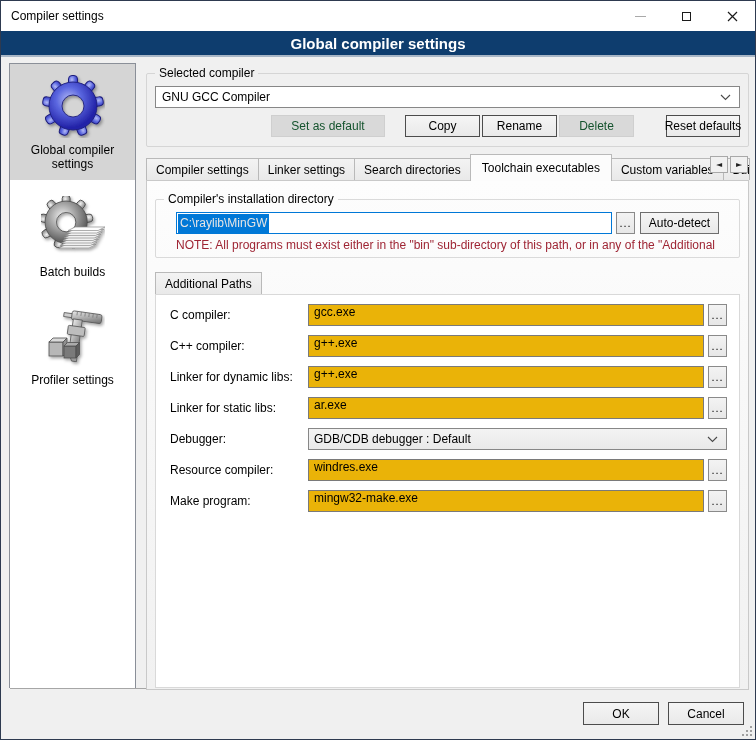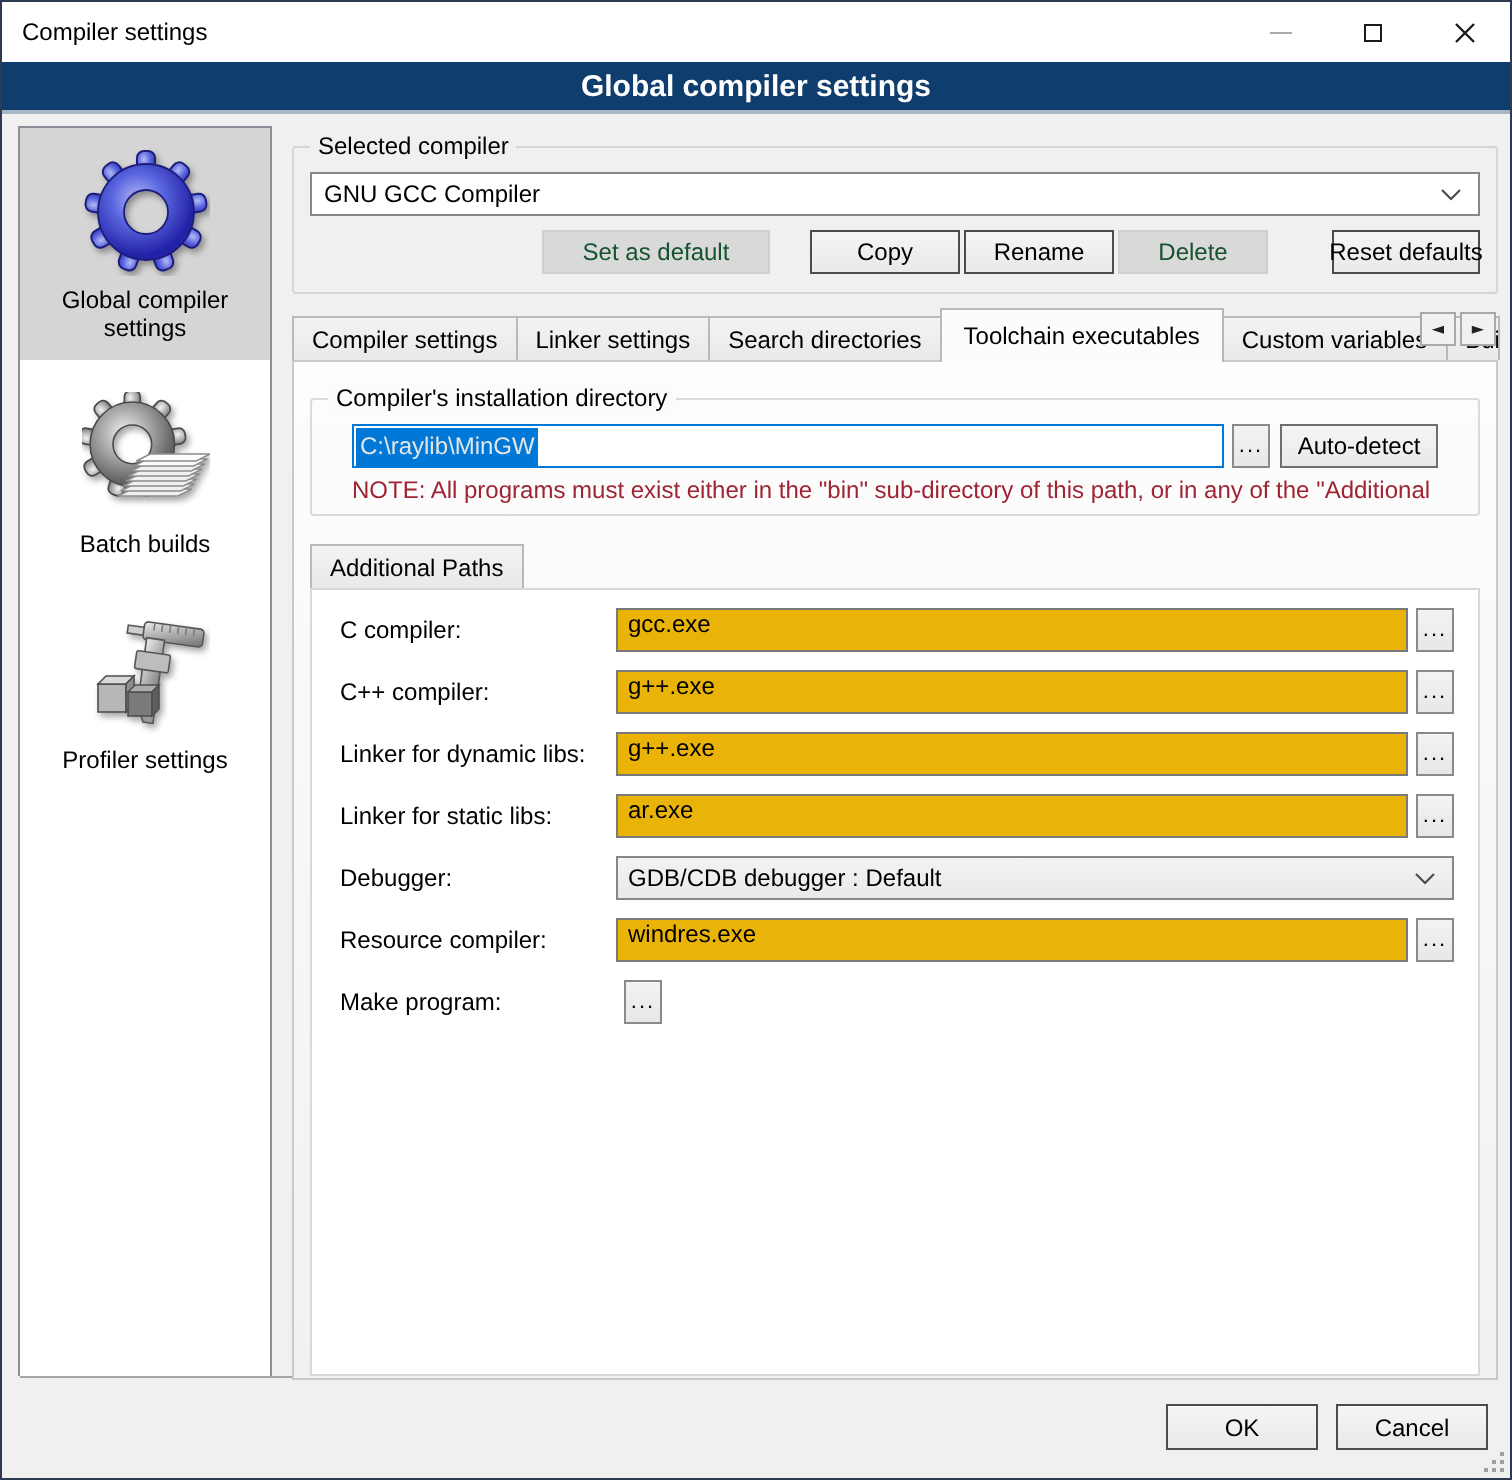--- a/index.html
+++ b/index.html
@@ -316,20 +316,23 @@
             <div class="frow">
               <span class="flabel">Resource compiler:</span>
               <div class="finput">
                   <span>windres.exe</span>
                 </div>
               <div class="btn browse-btn">...</div>
             </div>
 
             <div class="frow">
               <span class="flabel">Make program:</span>
+              <div class="finput">
+                  <span>mingw32-make.exe</span>
+                </div>
               <div class="btn browse-btn">...</div>
             </div>
 
           </div>
         </div>
 
       </div>
     </div>
   </div>
 

